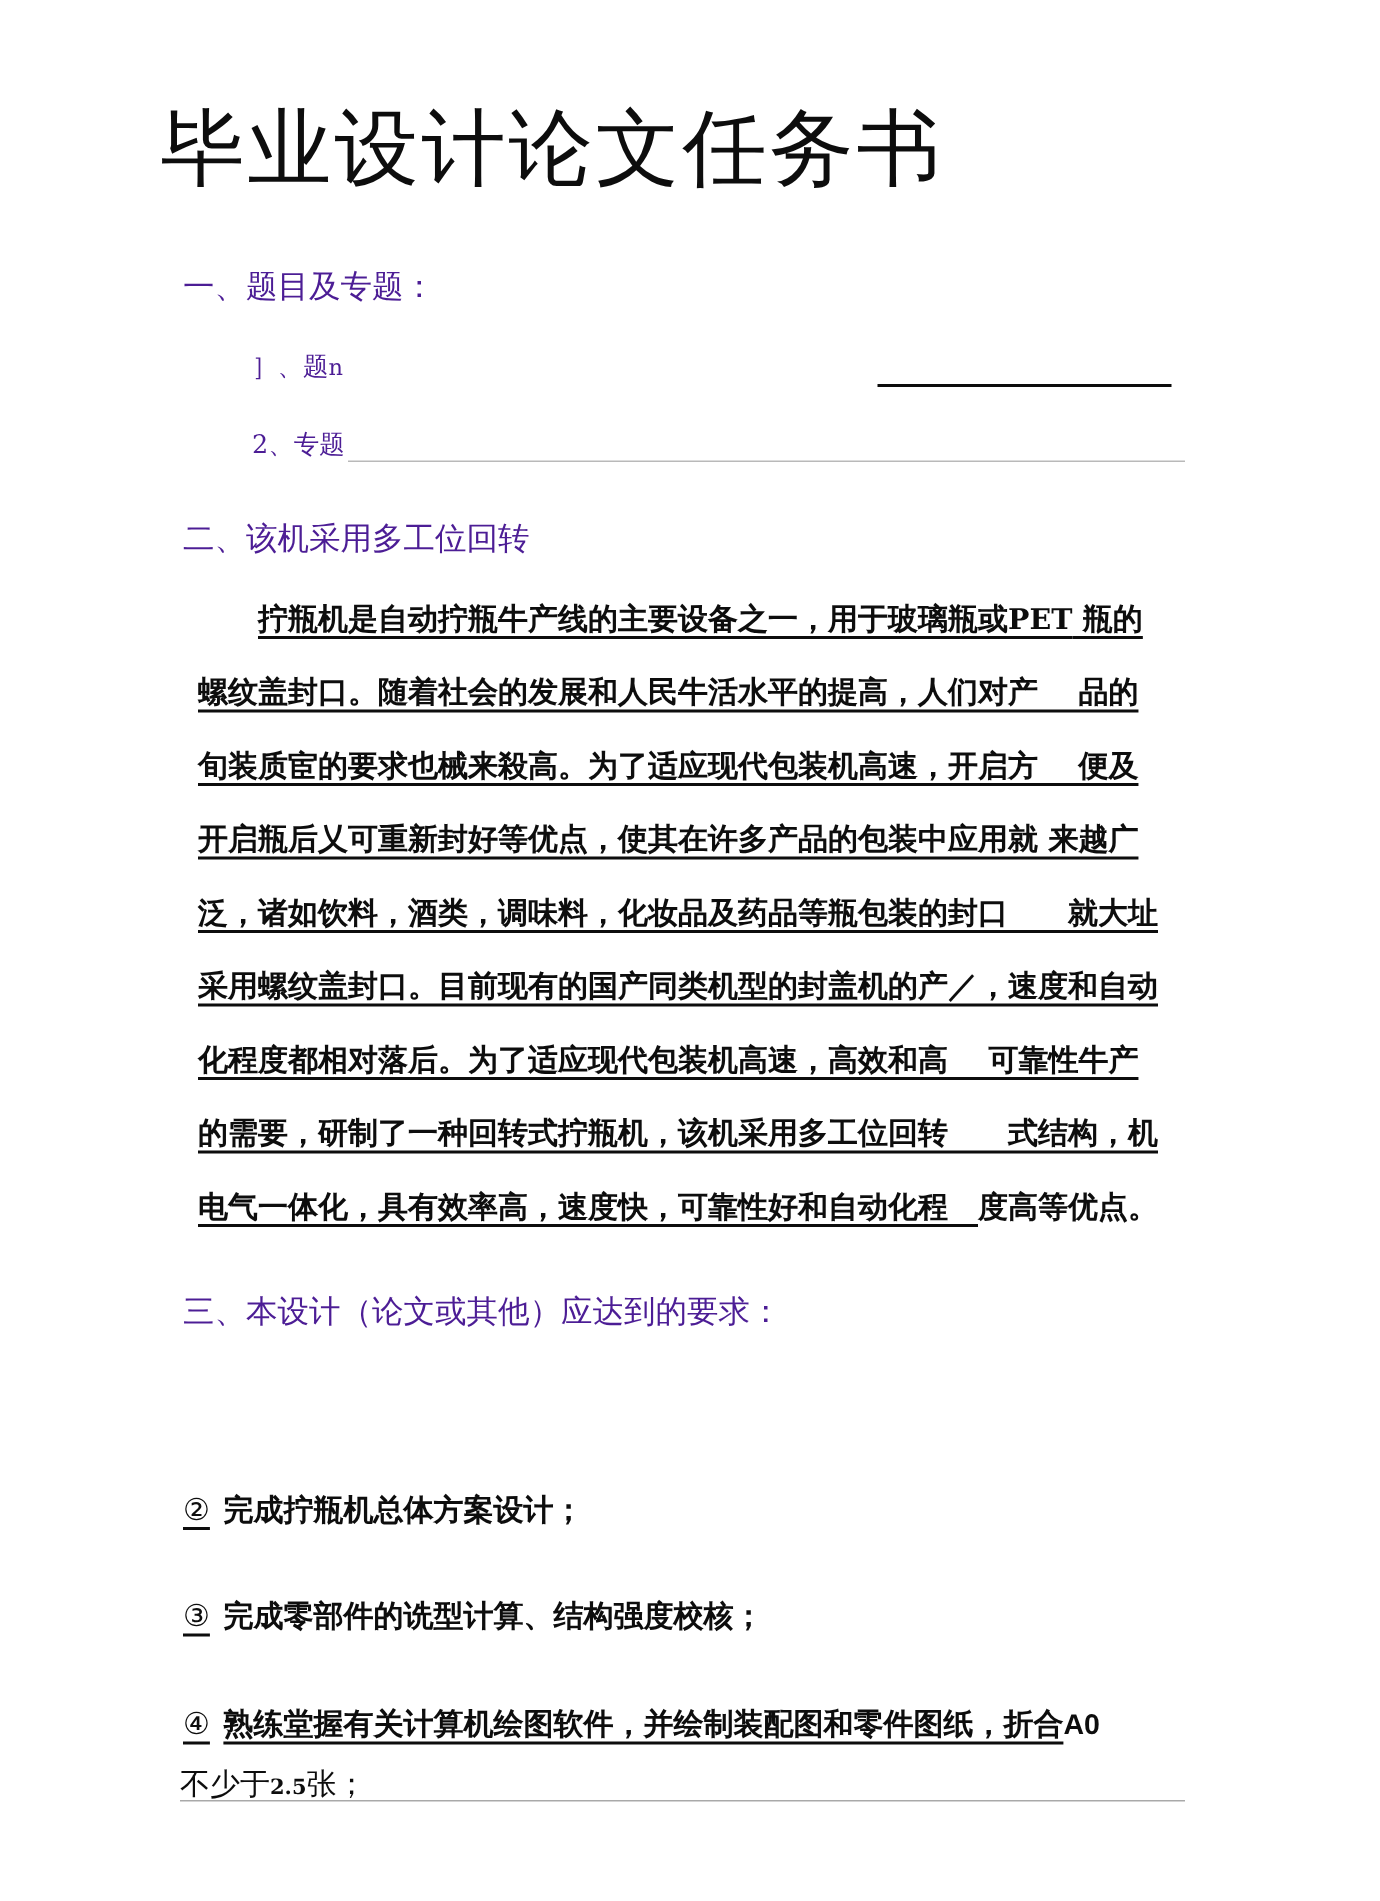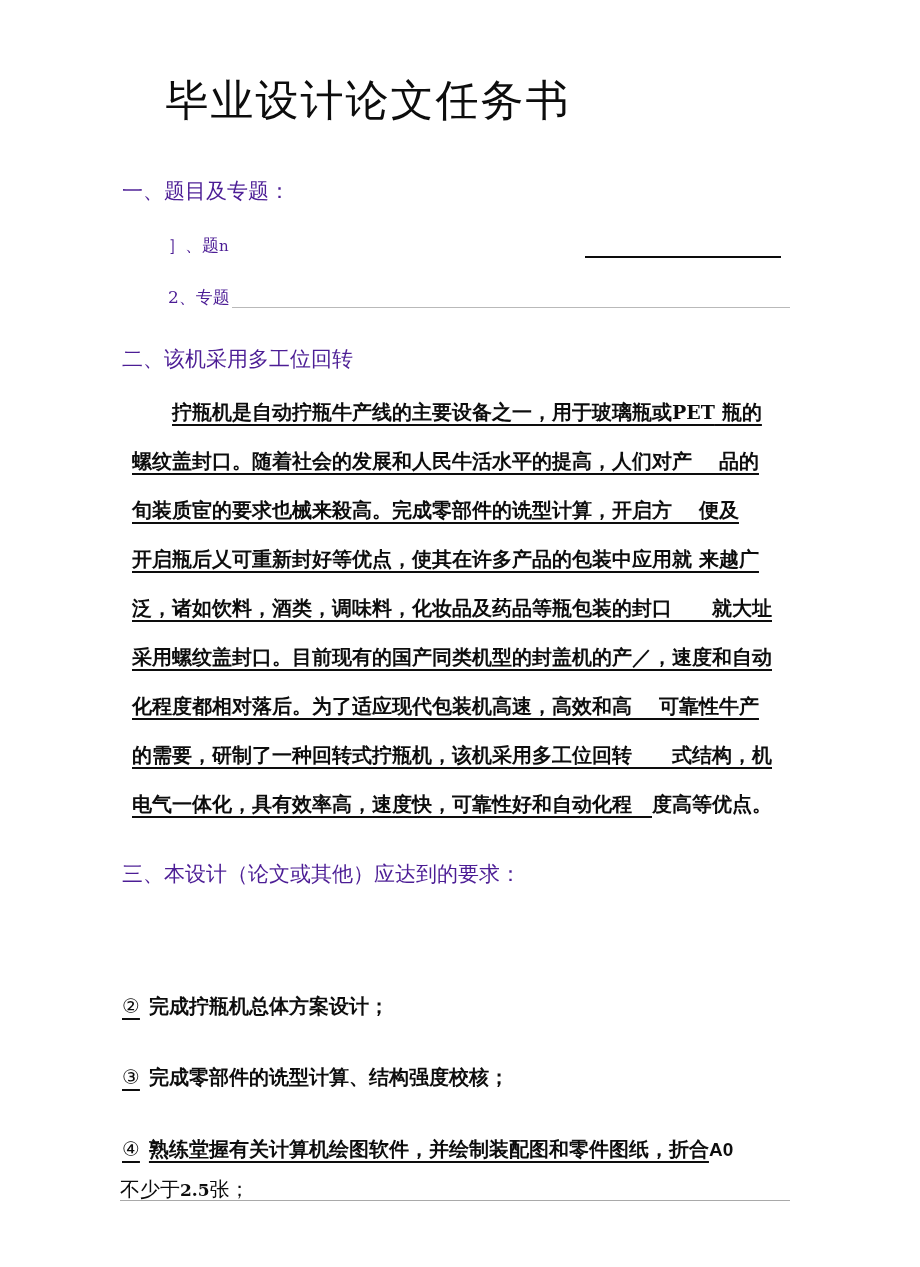--- a/index.html
+++ b/index.html
@@ -25,21 +25,21 @@
   }
 
   
   .doc-title {
     position: absolute;
     left: 0;
     top: 72px;
     width: 736px;
     text-align: center;
     font-family: "DejaVu Sans", "Liberation Sans", sans-serif;
-    font-size: 43px;
+    font-size: 56px;
     line-height: 56px;
     font-weight: 400;
     letter-spacing: 2px;
     color: #0d0d0d;
   }
 
   
   .sec-heading {
     position: absolute;
     left: 122px;
@@ -150,21 +150,21 @@
     font-family: "DejaVu Sans", "Liberation Sans", sans-serif;
     font-size: 20px;
     line-height: 30px;
     font-weight: 400;
     color: #0d0d0d;
     white-space: nowrap;
   }
   .req-cont .num {
     font-family: "DejaVu Serif", "Liberation Serif", serif;
     font-weight: 700;
-    font-size: 17px;
+    font-size: 14px;
   }
 </style>
 </head>
 <body>
 
 <div class="page">
 
   <div class="doc-title">毕业设计论文任务书</div>
 
   <div class="sec-heading" style="top:176px;">一、题目及专题：</div>
@@ -177,21 +177,21 @@
   <div class="sub-item" style="left:168px; top:284px;">
     <span>2、</span><span>专题</span>
   </div>
   <div class="rule-thin" style="left:232px; top:307px; width:558px;"></div>
 
   <div class="sec-heading" style="top:344px;">二、该机采用多工位回转</div>
 
   <div class="para-block">
     <div class="para-line indent"><span class="u">拧瓶机是自动拧瓶牛产线的主要设备之一，用于玻璃瓶或</span><span class="u serif-b">PET</span><span class="u"> 瓶的</span></div>
     <div class="para-line"><span class="u">螺纹盖封口。随着社会的发展和人民牛活水平的提高，人们对产　 品的</span></div>
-    <div class="para-line"><span class="u">旬装质宦的要求也械来殺高。完成零部件的诜型计算，开启方　 便及</span></div>
+    <div class="para-line"><span class="u">旬装质宦的要求也械来殺高。为了适应现代包装机高速，开启方　 便及</span></div>
     <div class="para-line"><span class="u">开启瓶后乂可重新封好等优点，使其在许多产品的包装中应用就 来越广</span></div>
     <div class="para-line"><span class="u">泛，诸如饮料，酒类，调味料，化妆品及药品等瓶包装的封口　　就大址</span></div>
     <div class="para-line"><span class="u">采用螺纹盖封口。目前现有的国产同类机型的封盖机的产／，速度和自动</span></div>
     <div class="para-line"><span class="u">化程度都相对落后。为了适应现代包装机高速，高效和高　 可靠性牛产</span></div>
     <div class="para-line"><span class="u">的需要，研制了一种回转式拧瓶机，该机采用多工位回转　　式结构，机</span></div>
     <div class="para-line"><span class="u">电气一体化，具有效率高，速度快，可靠性好和自动化程　</span><span>度高等优点。</span></div>
   </div>
 
   <div class="sec-heading" style="top:859px;">三、本设计（论文或其他）应达到的要求：</div>
 

